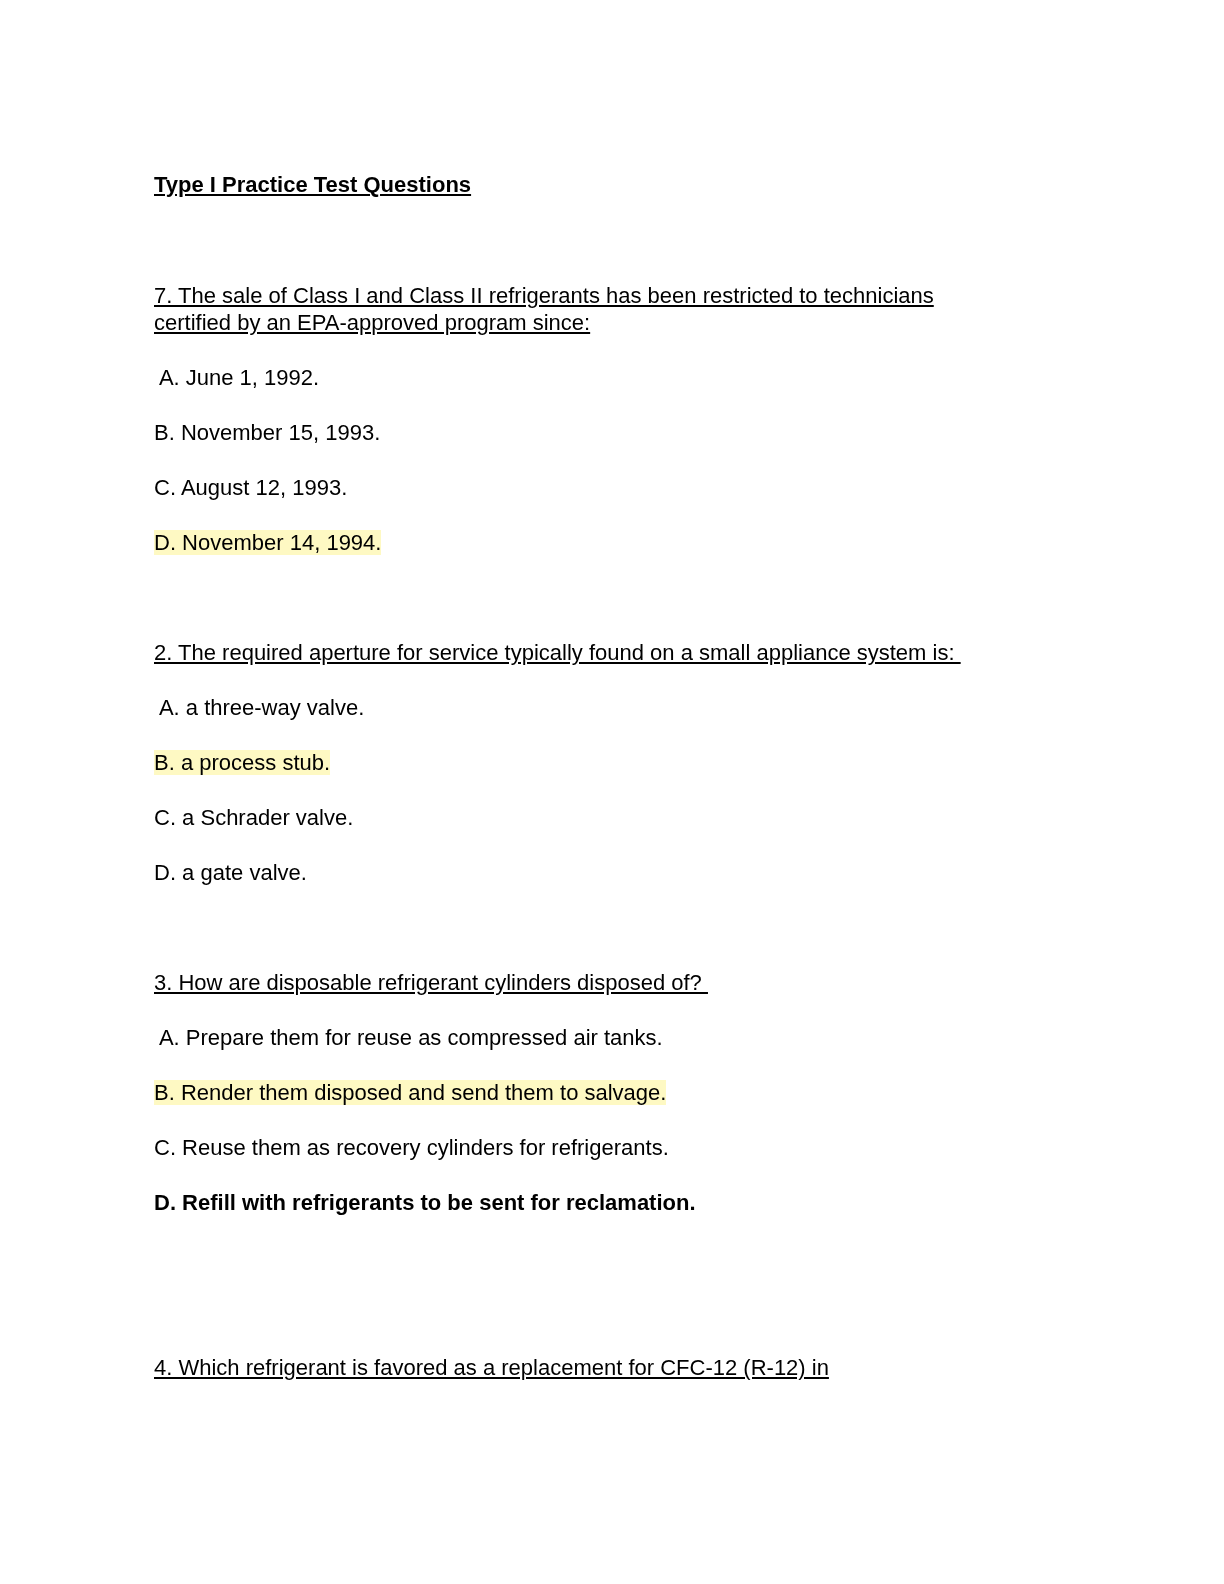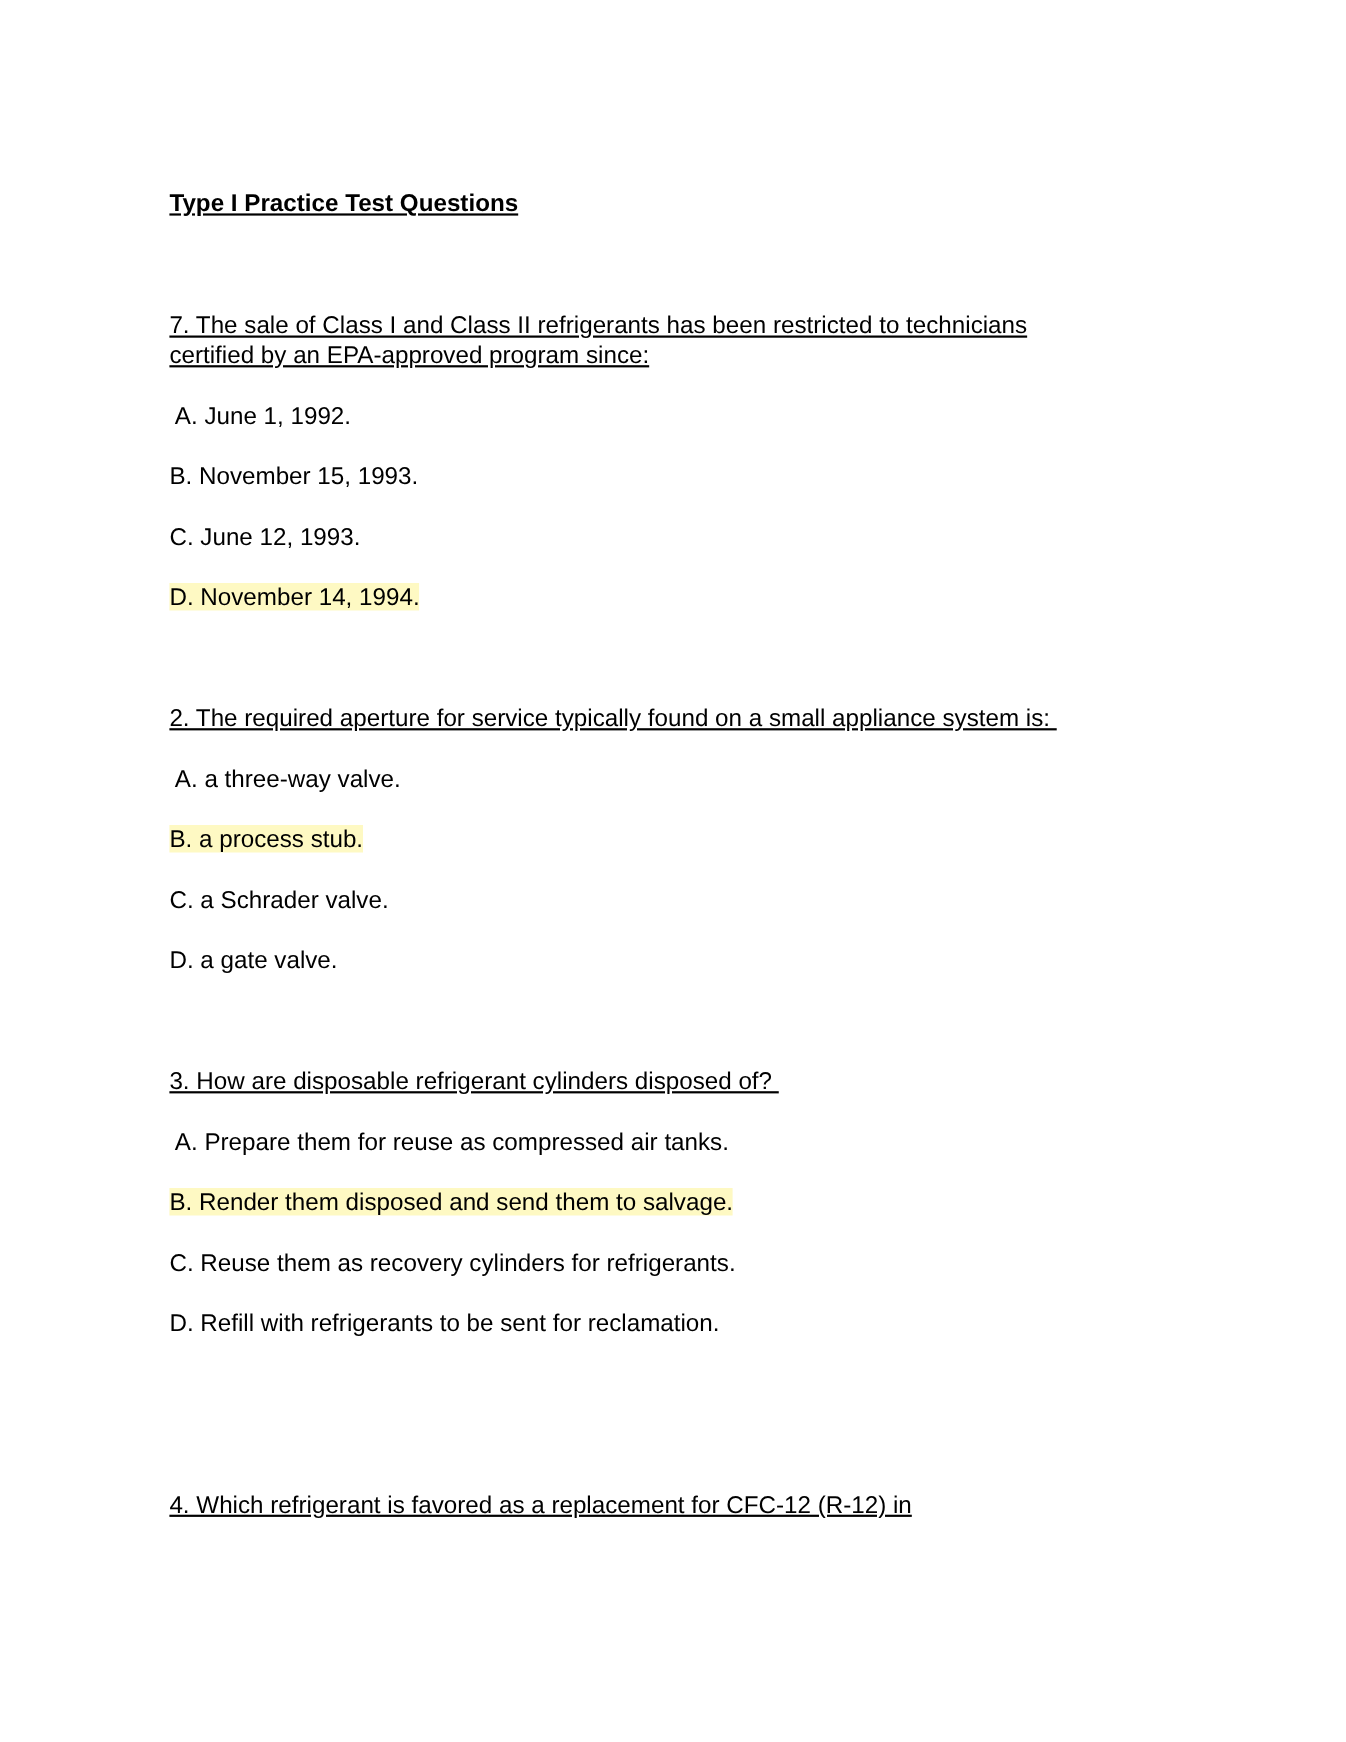--- a/index.html
+++ b/index.html
@@ -13,29 +13,29 @@
 </head>
 <body>
 
 <div>
   <div class="abs title" style="top:171px;">Type I Practice Test Questions</div>
 
   <div class="abs q" style="top:282px;">7. The sale of Class I and Class II refrigerants has been restricted to technicians </div>
   <div class="abs q" style="top:309px;">certified by an EPA-approved program since:</div>
   <div class="abs" style="top:364px;white-space:pre;"> A. June 1, 1992.</div>
   <div class="abs" style="top:419px;">B. November 15, 1993.</div>
-  <div class="abs" style="top:474px;">C. June 12, 1993.</div>
+  <div class="abs" style="top:474px;">C. August 12, 1993.</div>
   <div class="abs" style="top:529px;"><span class="hl">D. November 14, 1994.</span></div>
 
   <div class="abs q" style="top:639px;white-space:pre;">2. The required aperture for service typically found on a small appliance system is: </div>
   <div class="abs" style="top:694px;white-space:pre;"> A. a three-way valve.</div>
   <div class="abs" style="top:749px;"><span class="hl">B. a process stub.</span></div>
   <div class="abs" style="top:804px;">C. a Schrader valve.</div>
   <div class="abs" style="top:859px;">D. a gate valve.</div>
 
   <div class="abs q" style="top:969px;white-space:pre;">3. How are disposable refrigerant cylinders disposed of? </div>
   <div class="abs" style="top:1024px;white-space:pre;"> A. Prepare them for reuse as compressed air tanks.</div>
   <div class="abs" style="top:1079px;"><span class="hl">B. Render them disposed and send them to salvage.</span></div>
   <div class="abs" style="top:1134px;">C. Reuse them as recovery cylinders for refrigerants.</div>
-  <div class="abs" style="top:1189px;">D. Refill with refrigerants to be sent for reclamation.</div>
+  <div class="abs" style="top:1189px;font-weight:bold;">D. Refill with refrigerants to be sent for reclamation.</div>
 
   <div class="abs q" style="top:1354px;">4. Which refrigerant is favored as a replacement for CFC-12 (R-12) in</div>
 </div>
 
 </body></html>

